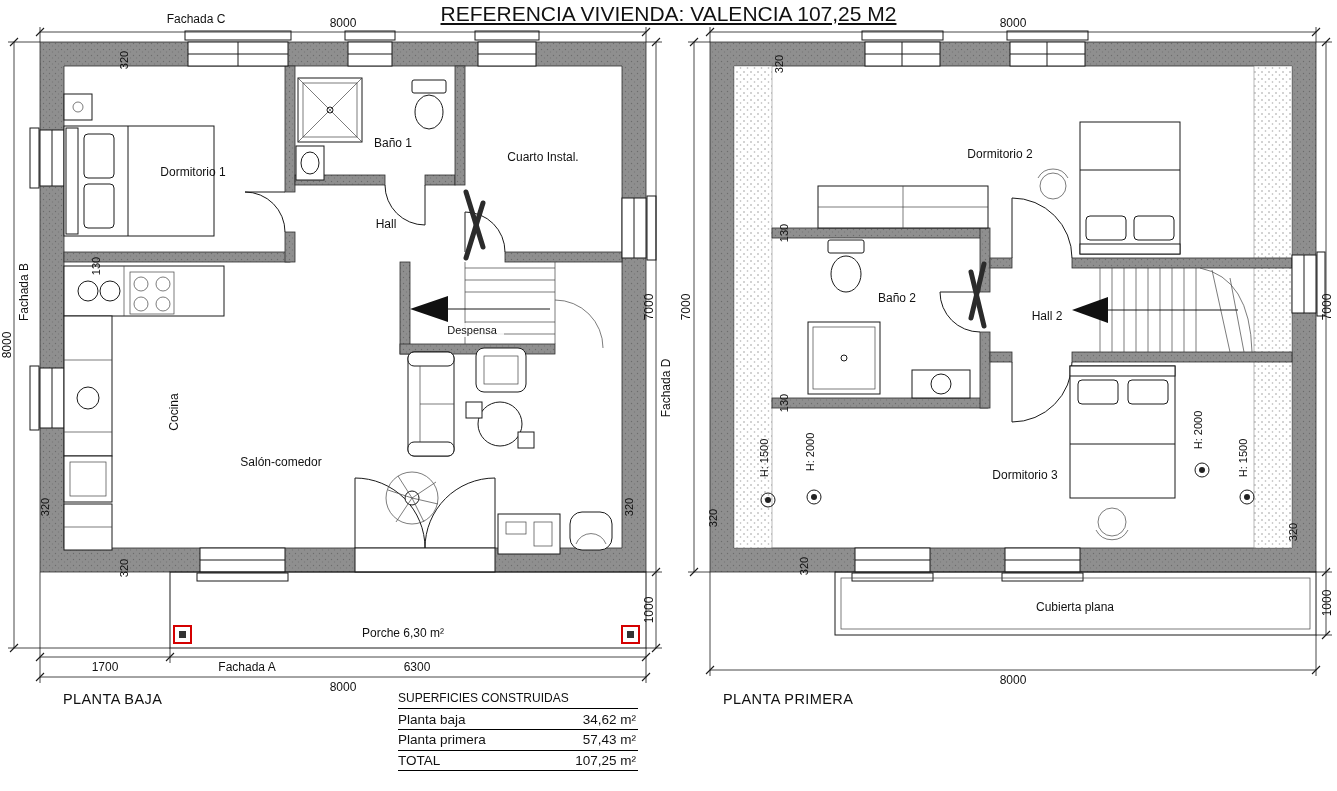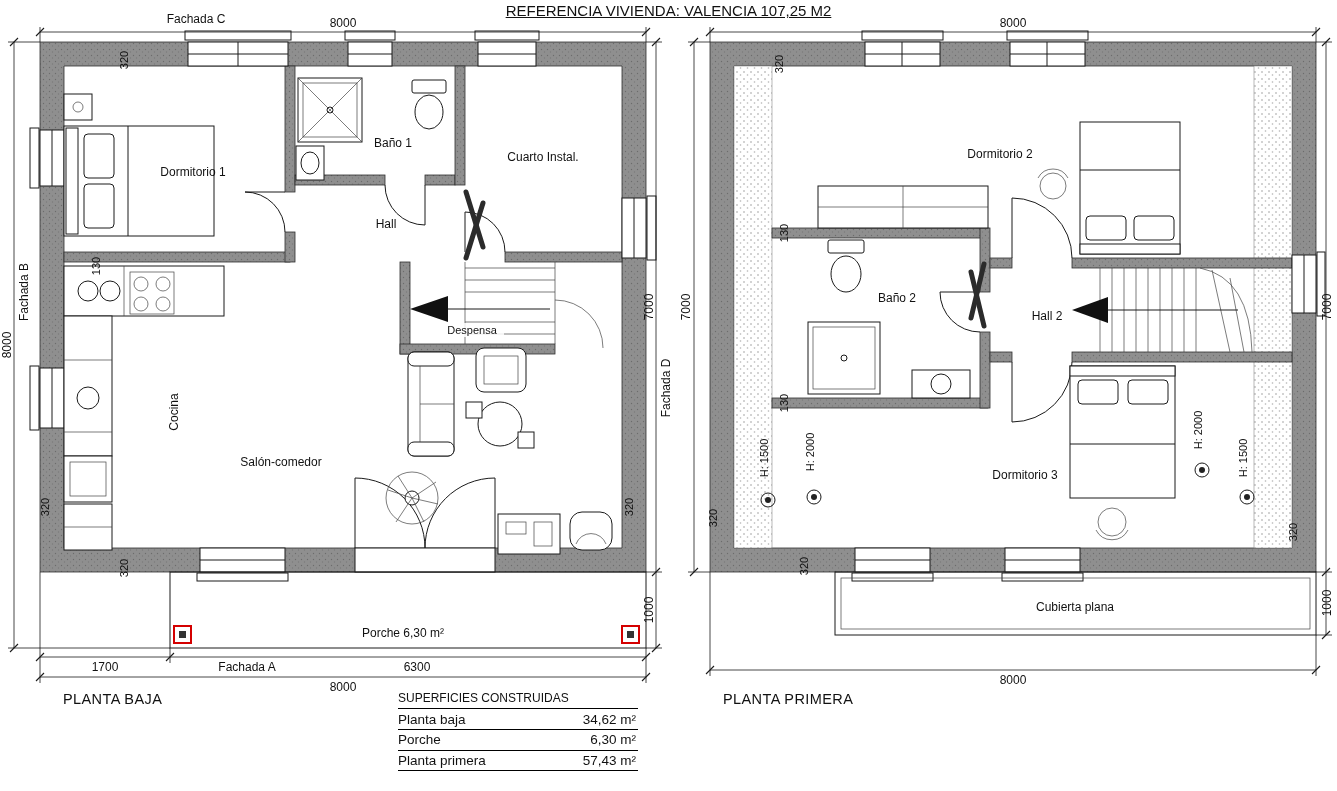--- a/index.html
+++ b/index.html
@@ -1,19 +1,19 @@
 <!DOCTYPE html>
 <html><head>
 <meta charset="utf-8">
 <style>
   *{margin:0;padding:0;box-sizing:border-box}
   html,body{background:#fff}
   body{width:1337px;height:791px;position:relative;overflow:hidden;
        font-family:"Liberation Sans",sans-serif;color:#111}
-  .title{position:absolute;top:2px;left:0;width:100%;text-align:center;font-size:15px}
+  .title{position:absolute;top:2px;left:0;width:100%;text-align:center;font-size:21px}
   .title span{text-decoration:underline}
   svg{position:absolute;top:0;left:0}
   svg text{font-family:"Liberation Sans",sans-serif;fill:#111;font-size:12px}
   svg text.s11{font-size:11px}
   .wall{fill:url(#wallpat);stroke:#2f2f2f;stroke-width:.8}
   .band{fill:url(#bandpat);stroke:#8a8a8a;stroke-width:.6}
   .ln{stroke:#1a1a1a;stroke-width:1;fill:none}
   .lt{stroke:#444;stroke-width:.7;fill:none}
   .fn{stroke:#1a1a1a;stroke-width:1;fill:#fff}
   .dim{stroke:#1a1a1a;stroke-width:.8;fill:none}
@@ -433,20 +433,20 @@
 <div class="caption" style="left:63px;top:691px">PLANTA BAJA</div>
 <div class="caption" style="left:723px;top:691px">PLANTA PRIMERA</div>
 
 <div class="areas">
   <div class="areas-title">SUPERFICIES CONSTRUIDAS</div>
   <div class="arow">
     <span>Planta baja</span>
     <span>34,62 m²</span>
   </div>
   <div class="arow">
-    <span>Porche</span>
-    <span>6,30 m²</span>
-  </div>
-  <div class="arow">
     <span>Planta primera</span>
     <span>57,43 m²</span>
   </div>
+  <div class="arow">
+    <span>TOTAL</span>
+    <span>107,25 m²</span>
+  </div>
 </div>
 
 </body></html>

